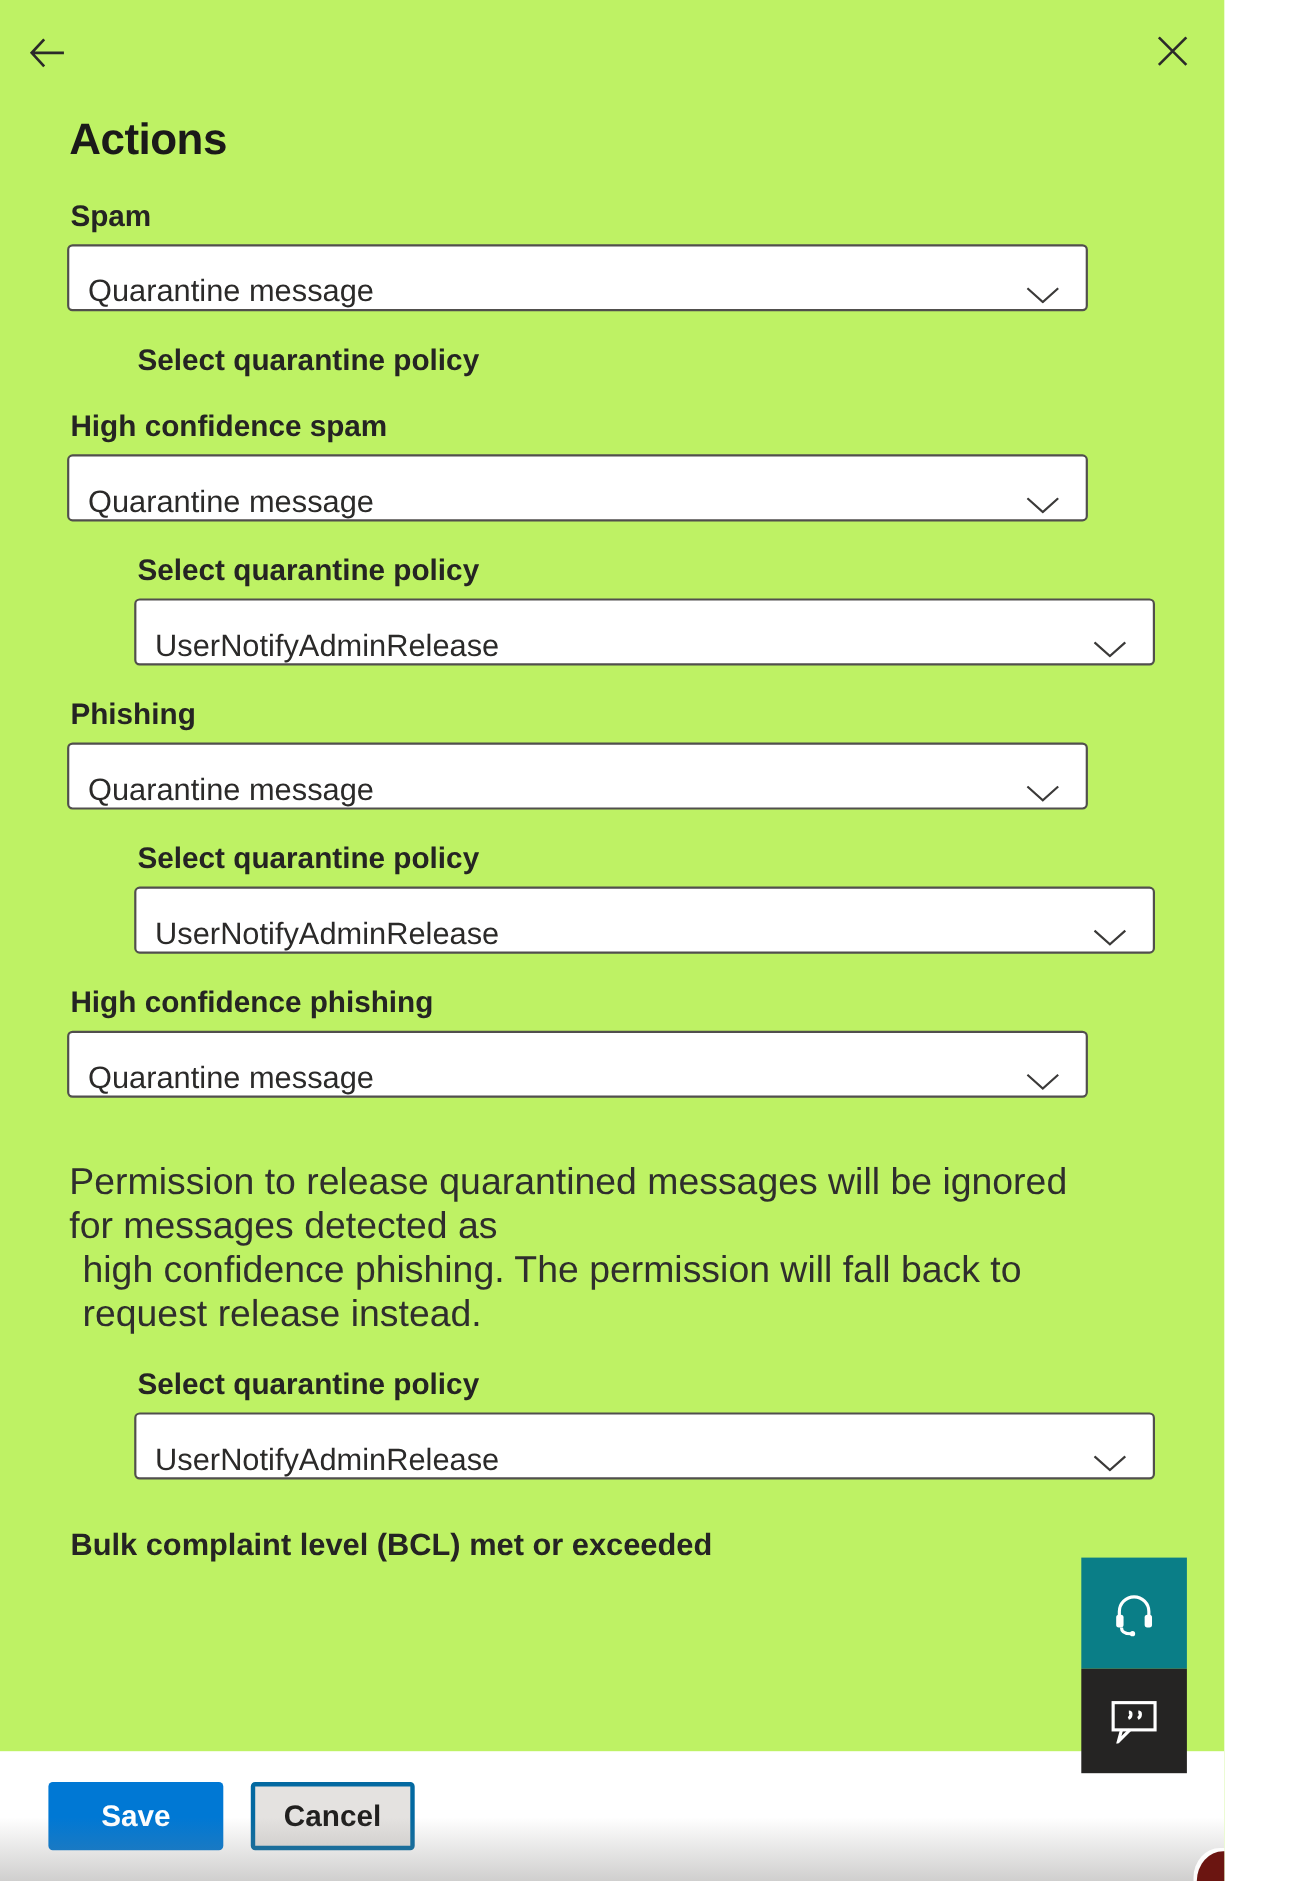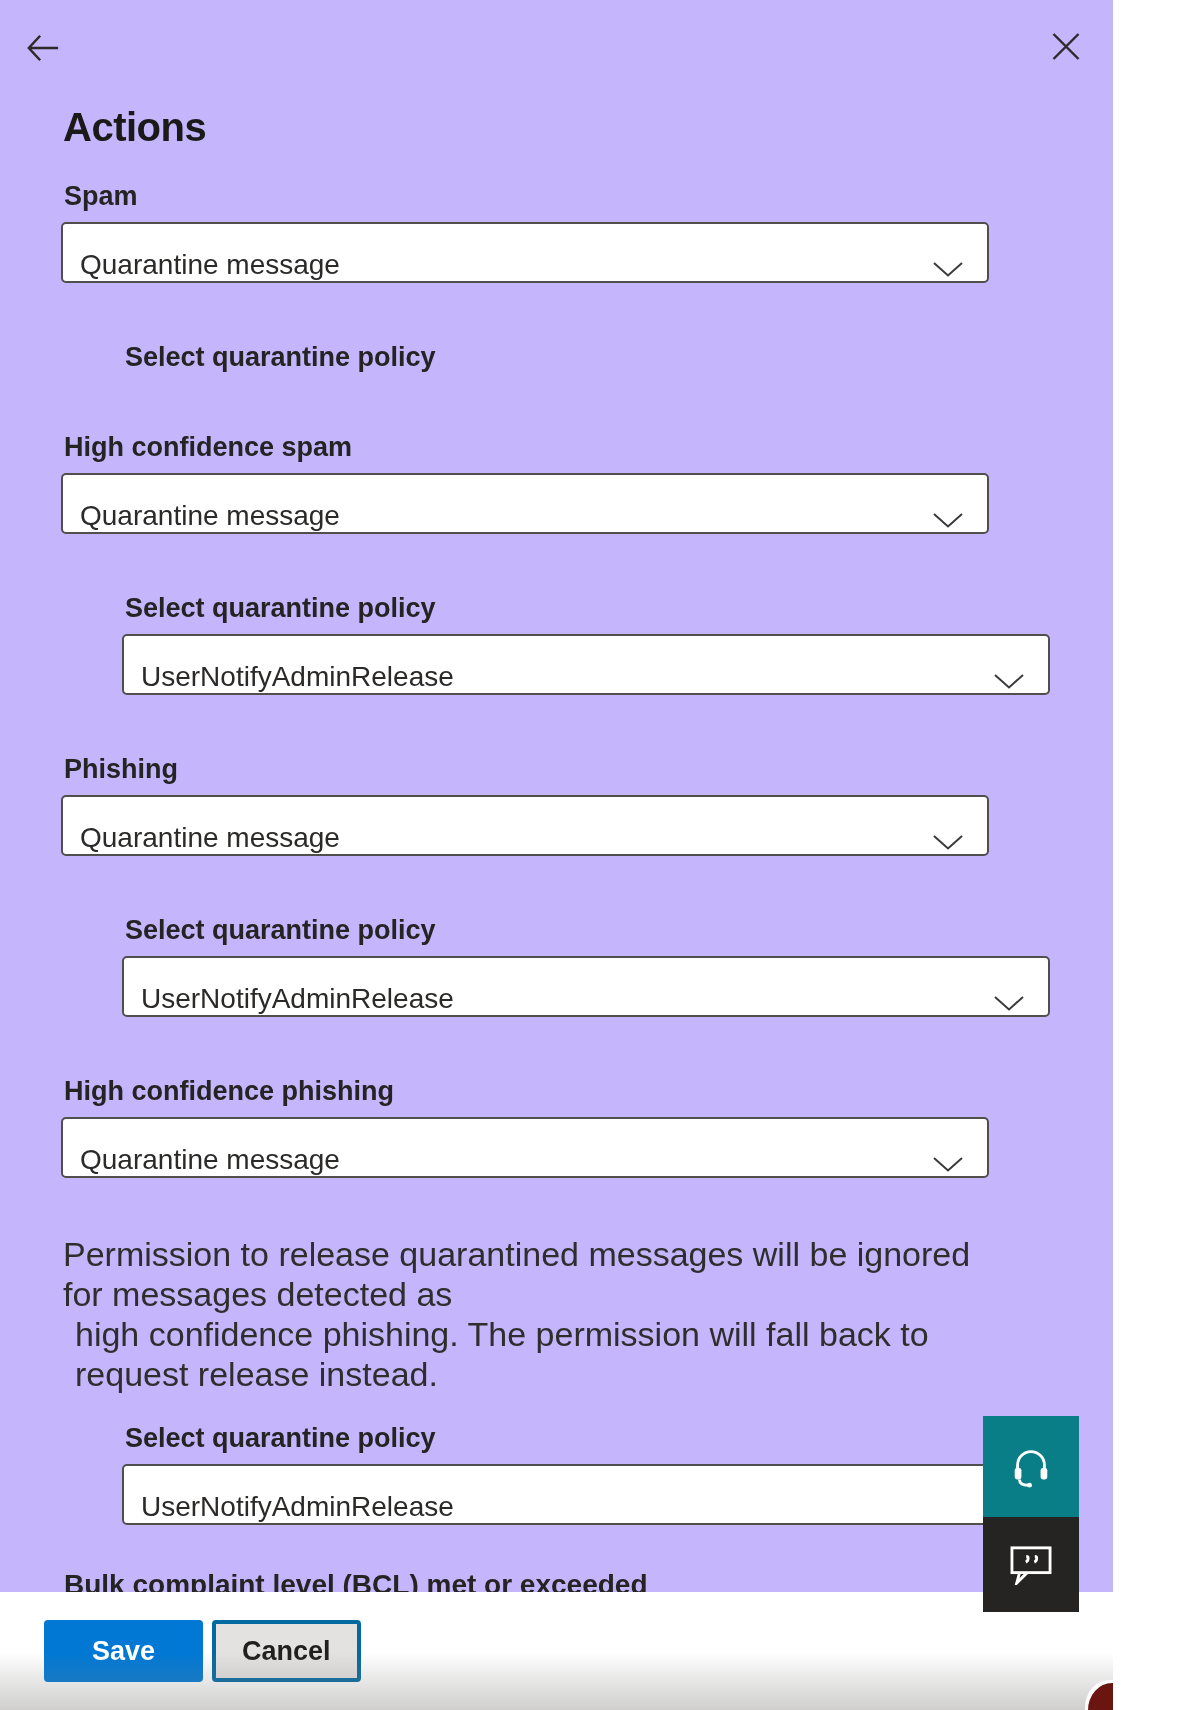--- a/index.html
+++ b/index.html
@@ -1,46 +1,46 @@
 <!DOCTYPE html>
 <html><head>
 <meta charset="utf-8">
 <style>
   * { box-sizing: border-box; margin: 0; padding: 0; }
   html,body { background:#ffffff; }
   body { font-family: "Liberation Sans", "DejaVu Sans", sans-serif; color:#201f1e; }
 
-  .screen { position:relative; width:1113px; height:1710px; background:#c4b5fd; overflow:hidden; }
+  .screen { position:relative; width:1113px; height:1710px; background:#bef264; overflow:hidden; }
 
   
   .icon-btn { position:absolute; background:none; border:none; cursor:pointer; padding:0; line-height:0; }
   .back-btn { top:32px; left:26px; }
   .close-btn { top:33px; right:33px; }
 
   
   .content { position:absolute; top:0; left:0; right:0; bottom:118px; overflow:hidden; padding:105px 96px 0 61px; }
 
   .page-title { font-size:40px; font-weight:700; color:#1b1a19; letter-spacing:-0.5px; margin:0 0 31px 2px; line-height:44px; }
 
-  .field-group { margin-bottom:58px; }
+  .field-group { margin-bottom:28px; }
   .field-group.indented { margin-left:61px; }
   .field-label { font-size:27px; font-weight:600; color:#252423; line-height:32px; margin:0 0 10px 3px; }
 
   .dropdown { width:928px; height:61px; border:2px solid #514f4d; border-radius:5px; background:#ffffff;
               display:flex; align-items:flex-end; justify-content:space-between; padding:0 24px 0 17px; cursor:pointer; }
   .dropdown-value { font-size:28px; color:#2b2a29; }
   .chevron { flex:none; }
 
   .note { font-size:34px; line-height:40px; color:#2f2e2d; margin:0 0 28px 2px; max-width:1010px; }
 
   .clipped-heading { margin-bottom:0; font-size:28px; font-weight:600; color:#252423; line-height:32px; margin-left:3px; }
 
   
   .footer { position:absolute; left:0; right:0; bottom:0; height:118px; background:#ffffff; z-index:3; }
-  .footer-buttons { position:absolute; top:28px; left:44px; display:flex; gap:9px; z-index:6; }
+  .footer-buttons { position:absolute; top:28px; left:44px; display:flex; gap:25px; z-index:6; }
   .btn { height:62px; font-family:inherit; font-size:27px; font-weight:600; border-radius:4px; cursor:pointer; }
   .btn-save { min-width:159px; background:#0078d4; color:#ffffff; border:none; padding:0 20px; }
   .btn-cancel { background:#e4e2e0; color:#201f1e; border:4px solid #0369a1; padding:0 26px; }
 
   .bottom-fade { position:absolute; left:0; right:0; bottom:0; height:58px; z-index:5; pointer-events:none;
                  background:linear-gradient(to bottom, rgba(130,128,126,0) 0%, rgba(130,128,126,0.38) 100%); }
 
   
   .help-stack { position:absolute; top:1416px; right:34px; width:96px; z-index:4; display:flex; flex-direction:column; }
   .help-btn { width:96px; border:none; cursor:pointer; display:flex; align-items:center; justify-content:center; line-height:0; }

